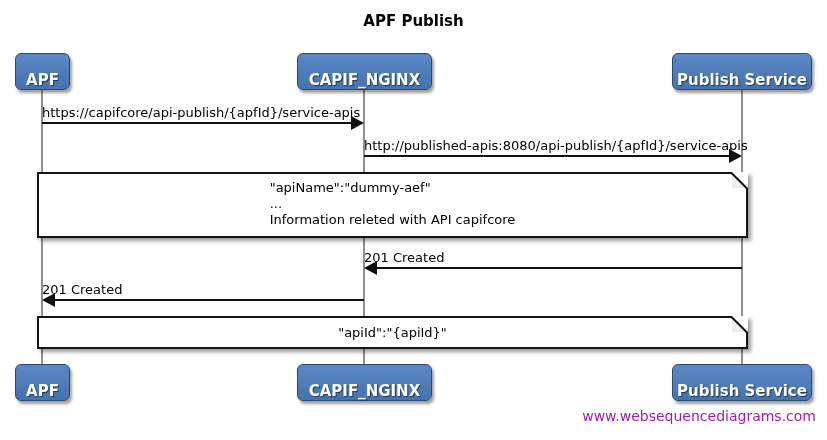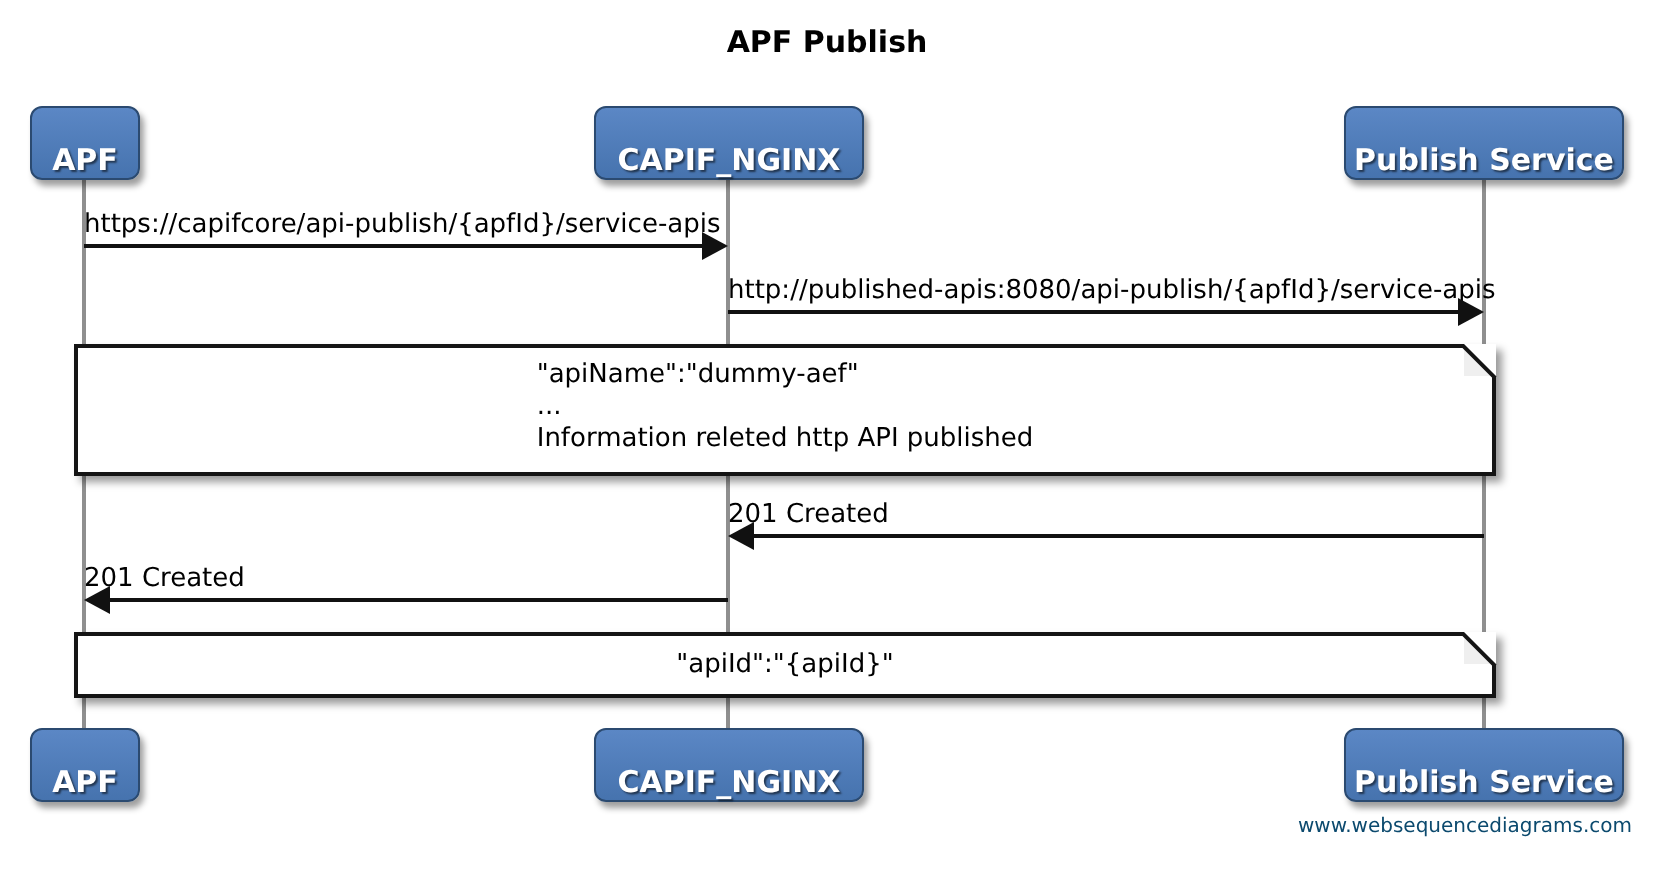--- a/index.html
+++ b/index.html
@@ -57,21 +57,21 @@
   }
   .note-text-wrap {
     position:absolute; left:0; top:6px; width:100%; text-align:center; line-height:16px;
   }
   .note-text-block { display:inline-block; text-align:left; }
   .note-center {
     position:absolute; left:0; top:0; width:100%; height:100%;
     display:flex; align-items:center; justify-content:center;
   }
   .watermark {
-    position:absolute; right:11px; top:408px; font-size:10px; color:#0c4a6e;
+    position:absolute; right:11px; top:408px; font-size:14px; color:#a21caf;
     white-space:nowrap; z-index:2;
   }
 </style>
 </head>
 <body>
 
 <div id="canvas">
 
   <div class="title">APF Publish</div>
 
@@ -95,21 +95,21 @@
 
   <div class="msg-label" style="left:364px; top:138px; width:378px;">http://published-apis:8080/api-publish/{apfId}/service-apis</div>
   <div class="msg-line" style="left:364px; top:155px; width:366px;"></div>
   <div class="arrow-right" style="left:729px; top:149px;"></div>
 
   <div class="note" style="left:37px; top:172px; width:711px; height:66px;">
     <div class="note-text-wrap">
       <div class="note-text-block">
         <div>"apiName":"dummy-aef"</div>
         <div>...</div>
-        <div>Information releted http API published</div>
+        <div>Information releted with API capifcore</div>
       </div>
     </div>
     <div class="fold">
       <div class="fold-flap"></div>
       <div class="fold-diag"></div>
     </div>
   </div>
 
   <div class="msg-label" style="left:364px; top:250px; width:378px;">201 Created</div>
   <div class="msg-line" style="left:377px; top:267px; width:365px;"></div>

